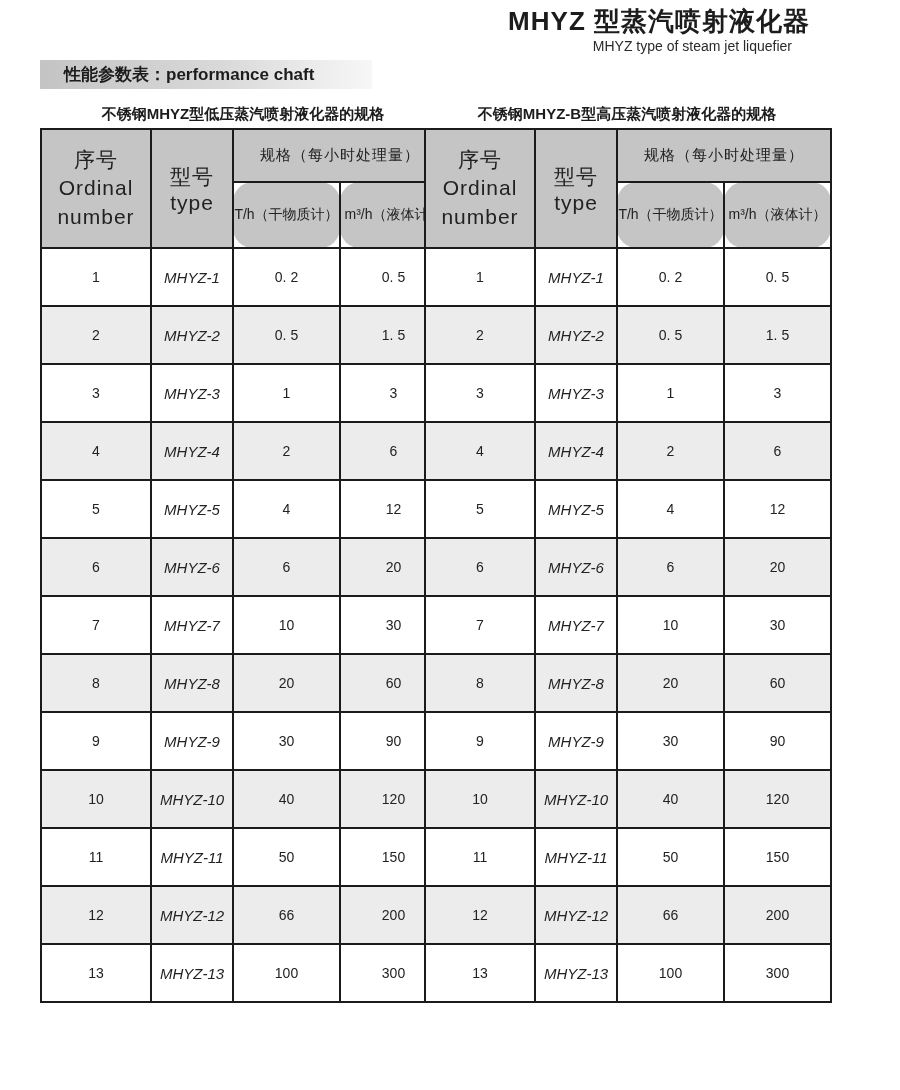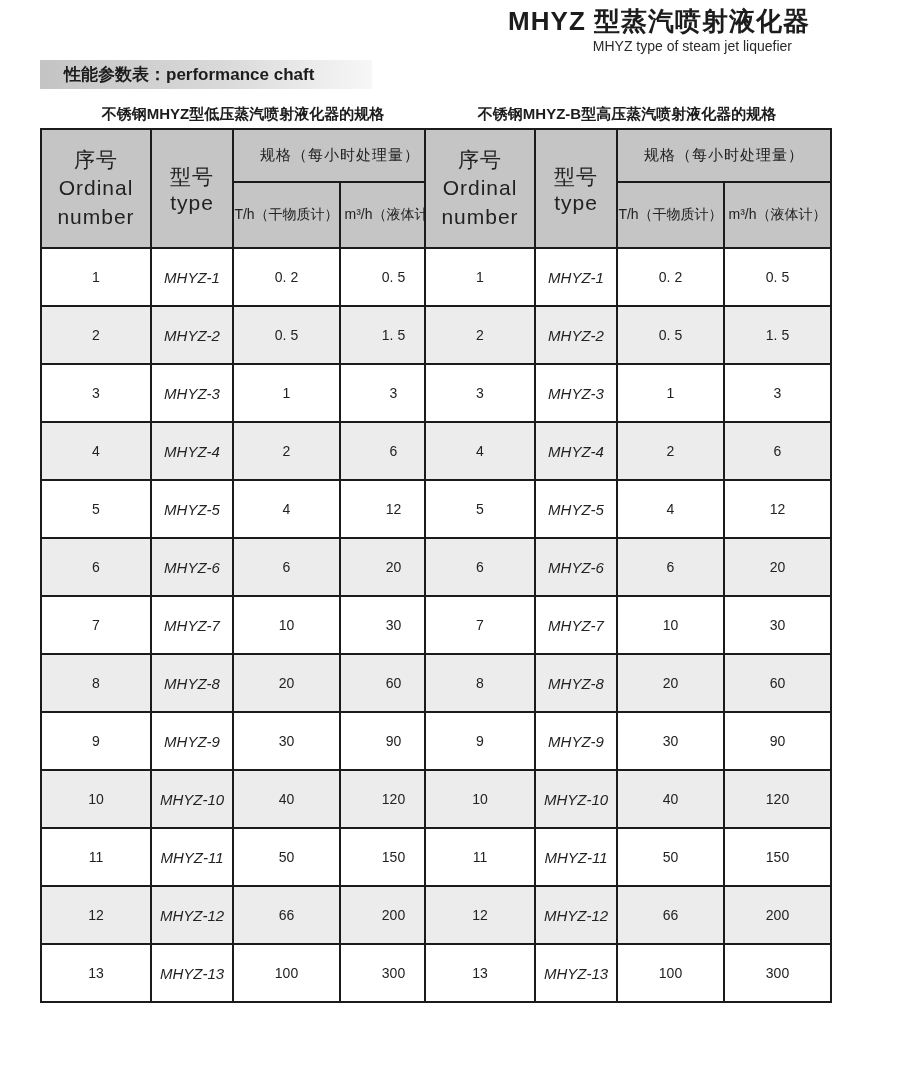--- a/index.html
+++ b/index.html
@@ -37,21 +37,21 @@
     text-align:center; vertical-align:middle;
     color:#222222; font-weight:normal;
   }
   thead th { background:#c5c5c5; }
   col.c-ordinal { width:110px; }
   col.c-model   { width:82px; }
   col.c-th      { width:107px; }
   col.c-m3h     { width:107px; }
 
   th.h-group { height:53px; font-size:21px; letter-spacing:1px; }
-  th.h-sub   { height:66px; font-size:14px; }
+  th.h-sub   { height:66px; font-size:14px;border-radius:20px; }
   th.h-span  { font-size:15px;margin-top:40px; }
   th .line   { display:block; line-height:1.35; }
 
   tbody td { height:58px; font-size:14px; background:#ffffff; }
   tbody td:nth-child(2) { font-size:15px;font-style:italic; }
   tbody tr:nth-child(even) td { background:#ececec; }
 </style>
 </head>
 <body>
 

